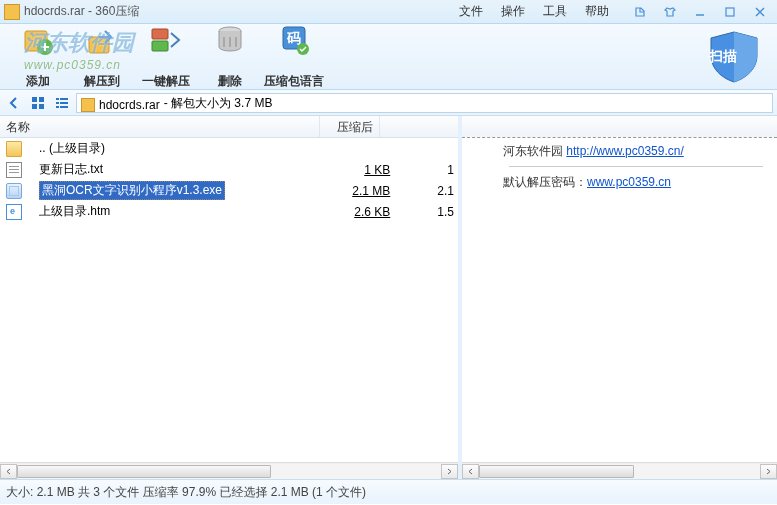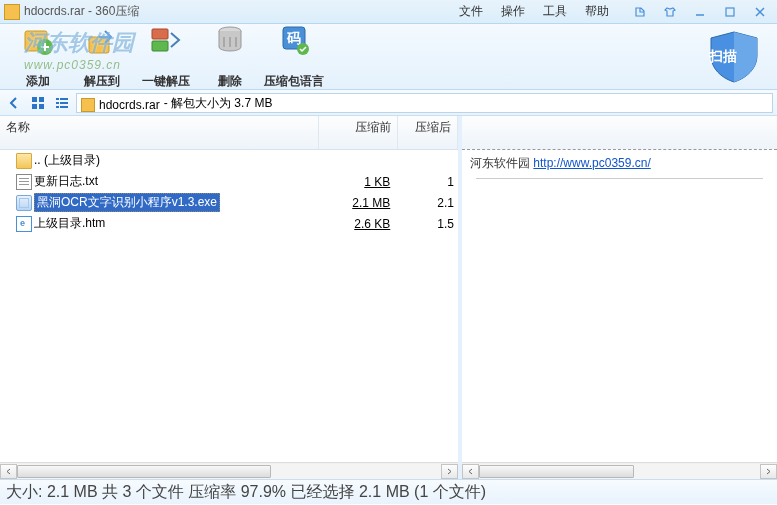--- a/index.html
+++ b/index.html
@@ -27,53 +27,53 @@
 
 .pathbar { height: 26px; background: linear-gradient(#f6fbff,#e8f3fc); border-bottom: 1px solid #c6dff2; display: flex; align-items: center; padding: 0 4px; gap: 4px; }
 .pathbar .navbtn { width: 20px; height: 20px; display: flex; align-items: center; justify-content: center; cursor: pointer; color: #2b74c7; }
 .pathbar .pathfield { flex: 1; height: 20px; border: 1px solid #bcd4e8; background: #fff; display: flex; align-items: flex-end; padding: 0 4px; font-size: 12px; gap: 4px; }
 .pathfield .ficon { width: 14px; height: 14px; background: #f5c04e; border: 1px solid #c99a2a; }
 
 .main { display: flex; height: 364px; border-bottom: 1px solid #c6dff2; }
 .filepane { width: 462px; display: flex; flex-direction: column; border-right: 4px solid #e4f1fc; position: relative; }
 .infopane { flex: 1; display: flex; flex-direction: column; position: relative; overflow:hidden;}
 
-.col-headers { height: 34px; background: linear-gradient(#fdfdfd,#eef4fa); border-bottom: 1px solid #d6e3ee; display: flex; font-size: 12px; color: #333; }
+.col-headers { height: 22px; background: linear-gradient(#fdfdfd,#eef4fa); border-bottom: 1px solid #d6e3ee; display: flex; font-size: 12px; color: #333; }
 .col-headers .col { padding: 3px 6px; border-right: 1px solid #e0e8ef; box-sizing:border-box; }
 .col-name { width: 320px; text-align: left; }
 .col-before { width: 80px; text-align: right; }
 .col-after { width: 60px; text-align: right; }
 
 .file-list { flex: 1; overflow: hidden; font-size: 12px; background: #fff; }
 .file-row { height: 21px; display: flex; align-items: center; }
-.file-row .fcell-name { width: 320px; display: flex; align-items: center; gap: 2px; padding-left: 16px; }
+.file-row .fcell-name { width: 320px; display: flex; align-items: center; gap: 17px; padding-left: 6px; }
 .file-row .fcell-before { width: 80px; text-align: right; padding-right: 8px; text-decoration: underline; }
 .file-row .fcell-after { width: 60px; text-align: right; padding-right: 4px; white-space: nowrap; overflow:hidden; }
 .file-row .ficon { width: 16px; height: 16px; flex-shrink: 0; }
 .file-row .fname { white-space: nowrap; }
 .file-row.selected .fname { background: #316ac5; color: #fff; padding: 0 2px; border: 1px dotted #888; }
 
 .folder-icon { background: linear-gradient(#fde9a8,#f4c558); border: 1px solid #d8a840; border-radius: 1px; }
 .txt-icon { display:flex; align-items:center; justify-content:center; background:#fff; border:1px solid #888; position:relative;}
 .txt-icon::before{content:""; position:absolute; top:3px; left:2px; right:2px; height:1px; background:#999; box-shadow:0 3px 0 #999,0 6px 0 #999;}
 .exe-icon { background: linear-gradient(#e8f2ff,#b8d4f5); border:1px solid #7ba8d8; border-radius:2px; position:relative;}
 .exe-icon::after{content:""; position:absolute; top:2px; bottom:2px; left:2px; right:2px; border:1px solid #a8c8ea;}
 .htm-icon { background:#fff; border:1px solid #4a90d9; position:relative;}
 .htm-icon::after{content:"e"; color:#4a90d9; font-size:9px; position:absolute; top:1px; left:3px; font-weight:bold;}
 
 .hscroll { height: 17px; background: #f0f0f0; border-top: 1px solid #ddd; display: flex; align-items: center; }
 .hscroll .arrow { width: 17px; height: 15px; background: linear-gradient(#fdfdfd,#e8e8e8); border: 1px solid #c4c4c4; display:flex;align-items:center;justify-content:center; cursor:pointer; }
 .hscroll .track { flex:1; height:15px; background:#f4f4f4; position:relative;}
 .hscroll .thumb { position:absolute; left:0; width:60%; height:13px; top:1px; background:linear-gradient(#f8f8f8,#dcdcdc); border:1px solid #b8b8b8; border-radius:1px; cursor:pointer;}
 .hscroll .arrow svg{width:7px;height:7px;}
-.infopane .info-content { padding: 2px 8px 4px 8px; font-size: 12px; color:#333; line-height:22px;}
+.infopane .info-content { padding: 2px 8px 4px 8px; font-size: 12px; color:#333; line-height:22px;margin-left:33px;}
 .infopane .info-content a { color:#1155cc; text-decoration:underline; cursor:pointer;}
 .infopane .divider-mid{ margin:4px 6px; border-top:1px solid #ccc;}
 
-.statusbar { height: 24px; background: linear-gradient(#f6fbff,#e8f3fc); display: flex; align-items: center; padding: 0 6px; font-size: 16px; color: #444; }
+.statusbar { height: 24px; background: linear-gradient(#f6fbff,#e8f3fc); display: flex; align-items: center; padding: 0 6px; font-size: 12px; color: #444; }
 </style>
 </head>
 <body>
 
 <div class="titlebar">
   <div class="ticon"></div>
   <span class="title-text">hdocrds.rar - 360压缩</span>
   <div class="menu-items">
     <span>文件</span>
     <span>操作</span>
@@ -202,21 +202,20 @@
     <div class="ficon"></div>
     <span>hdocrds.rar</span>
     <span>- 解包大小为 3.7 MB</span>
   </div>
 </div>
 
 <div class="main">
   <div class="filepane">
     <div class="col-headers">
       <div class="col col-name">名称</div>
-      <div class="col col-before">压缩前</div>
       <div class="col col-after">压缩后</div>
     </div>
     <div class="file-list" id="file-list">
         <div class="file-row">
           <div class="fcell-name">
             <div class="ficon folder-icon"></div>
             <span class="fname">.. (上级目录)</span>
           </div>
           <div class="fcell-before"></div>
           <div class="fcell-after"></div>
@@ -263,20 +262,23 @@
     </div>
   </div>
   <div class="infopane">
     <div class="col-headers" style="border-bottom:1px dashed #999;"></div>
     <div class="info-content">
       <div>
         <span>河东软件园</span>
         <a>http://www.pc0359.cn/</a>
       </div>
       <div class="divider-mid"></div>
+      <div>
+        <span>默认解压密码：</span><a>www.pc0359.cn</a>
+      </div>
     </div>
     <div style="flex:1"></div>
     <div class="hscroll">
       <div class="arrow">
           <svg viewBox="0 0 7 7">
             <path d="M5 1L2 3.5 5 6" stroke="#666" fill="none"></path>
           </svg>
         </div>
       <div class="track">
           <div class="thumb" style="width:55%"></div>

